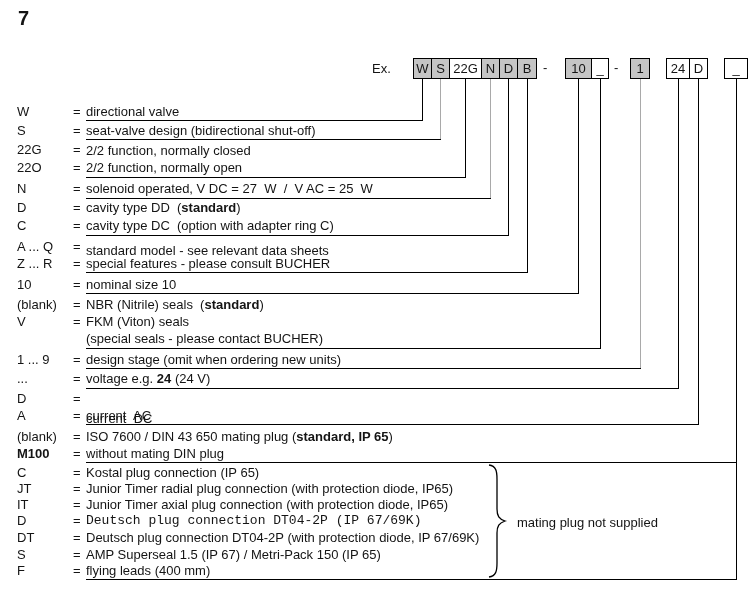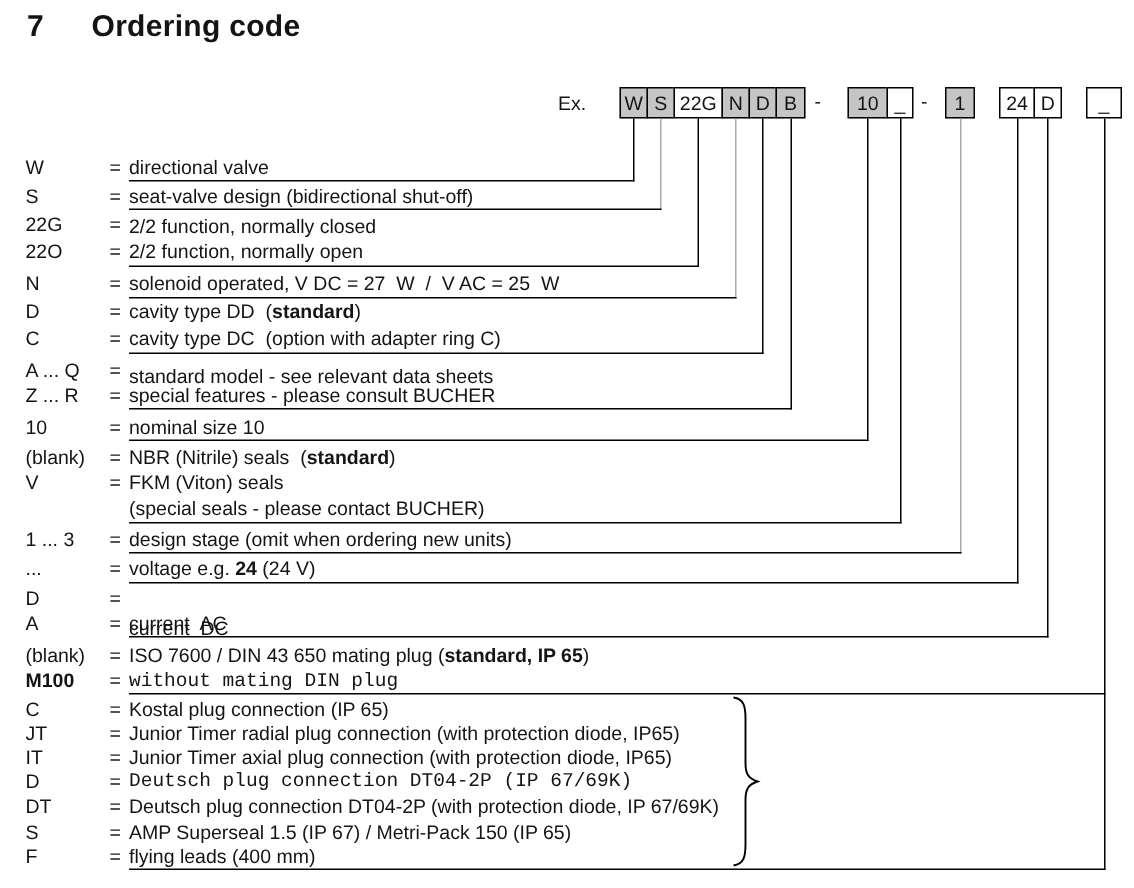--- a/index.html
+++ b/index.html
@@ -27,21 +27,20 @@
   .row-desc { position:absolute; left:86px; font-size:13px; line-height:14px; white-space:pre; }
   .b { font-weight:bold; }
   #brace { position:absolute; left:488px; top:464px; }
   #note { position:absolute; left:517px; top:515px; font-size:13px; }
 </style>
 </head>
 <body>
 
 <div id="page">
   <span class="title-num">7</span>
-  <span class="title-text">Ordering code</span>
 
   <span id="ex-label">Ex.</span>
   <div id="boxes">
       <span class="codebox filled" style="left: 413px; width: 19px;">W</span>
       <span class="codebox filled" style="left: 431px; width: 19px;">S</span>
       <span class="codebox" style="left: 449px; width: 33px;">22G</span>
       <span class="codebox filled" style="left: 481px; width: 19px;">N</span>
       <span class="codebox filled" style="left: 499px; width: 19px;">D</span>
       <span class="codebox filled" style="left: 517px; width: 20px;">B</span>
       <span class="codebox filled" style="left: 565px; width: 27px;">10</span>
@@ -111,38 +110,38 @@
       <span class="row-code" style="top: 278px;">10</span>
       <span class="row-eq" style="top: 278px;">=</span>
       <div class="row-desc" style="top: 278px;"><span>nominal size 10</span></div>
       <span class="row-code" style="top: 298px;">(blank)</span>
       <span class="row-eq" style="top: 298px;">=</span>
       <div class="row-desc" style="top: 298px;"><span>NBR (Nitrile) seals  (</span><span class="b">standard</span><span>)</span></div>
       <span class="row-code" style="top: 315px;">V</span>
       <span class="row-eq" style="top: 315px;">=</span>
       <div class="row-desc" style="top: 315px;"><span>FKM (Viton) seals</span></div>
       <div class="row-desc" style="top: 332px;"><span>(special seals - please contact BUCHER)</span></div>
-      <span class="row-code" style="top: 353px;">1 ... 3</span>
+      <span class="row-code" style="top: 353px;">1 ... 9</span>
       <span class="row-eq" style="top: 353px;">=</span>
       <div class="row-desc" style="top: 353px;"><span>design stage (omit when ordering new units)</span></div>
       <span class="row-code" style="top: 372px;">...</span>
       <span class="row-eq" style="top: 372px;">=</span>
       <div class="row-desc" style="top: 372px;"><span>voltage e.g. </span><span class="b">24</span><span> (24 V)</span></div>
       <span class="row-code" style="top: 392px;">D</span>
       <span class="row-eq" style="top: 392px;">=</span>
       <div class="row-desc" style="top: 412px;"><span>current  DC</span></div>
       <span class="row-code" style="top: 409px;">A</span>
       <span class="row-eq" style="top: 409px;">=</span>
       <div class="row-desc" style="top: 409px;"><span>current  AC</span></div>
       <span class="row-code" style="top: 430px;">(blank)</span>
       <span class="row-eq" style="top: 430px;">=</span>
       <div class="row-desc" style="top: 430px;"><span>ISO 7600 / DIN 43 650 mating plug (</span><span class="b">standard, IP 65</span><span>)</span></div>
       <span class="row-code" style="top: 447px; font-weight: bold;">M100</span>
       <span class="row-eq" style="top: 447px;">=</span>
-      <div class="row-desc" style="top: 447px; font-family: Liberation Mono, monospace;"><span>without mating DIN plug</span></div>
+      <div class="row-desc" style="top: 447px;"><span>without mating DIN plug</span></div>
       <span class="row-code" style="top: 466px;">C</span>
       <span class="row-eq" style="top: 466px;">=</span>
       <div class="row-desc" style="top: 466px;"><span>Kostal plug connection (IP 65)</span></div>
       <span class="row-code" style="top: 482px;">JT</span>
       <span class="row-eq" style="top: 482px;">=</span>
       <div class="row-desc" style="top: 482px;"><span>Junior Timer radial plug connection (with protection diode, IP65)</span></div>
       <span class="row-code" style="top: 498px;">IT</span>
       <span class="row-eq" style="top: 498px;">=</span>
       <div class="row-desc" style="top: 498px;"><span>Junior Timer axial plug connection (with protection diode, IP65)</span></div>
       <span class="row-code" style="top: 514px;">D</span>
@@ -155,13 +154,14 @@
       <span class="row-eq" style="top: 548px;">=</span>
       <div class="row-desc" style="top: 548px;"><span>AMP Superseal 1.5 (IP 67) / Metri-Pack 150 (IP 65)</span></div>
       <span class="row-code" style="top: 564px;">F</span>
       <span class="row-eq" style="top: 564px;">=</span>
       <div class="row-desc" style="top: 564px;"><span>flying leads (400 mm)</span></div>
     </div>
 
   <svg id="brace" width="21" height="115" viewBox="0 0 21 115">
     <path d="M1,1 C8,2 9,7 9,15 L9,45 C9,52 11,55 17,57 C11,59 9,62 9,69 L9,99 C9,107 8,112 1,113" fill="none" stroke="#000000" stroke-width="1.3"></path>
   </svg>
+  <span id="note">mating plug not supplied</span>
 </div>
 
 </body></html>

